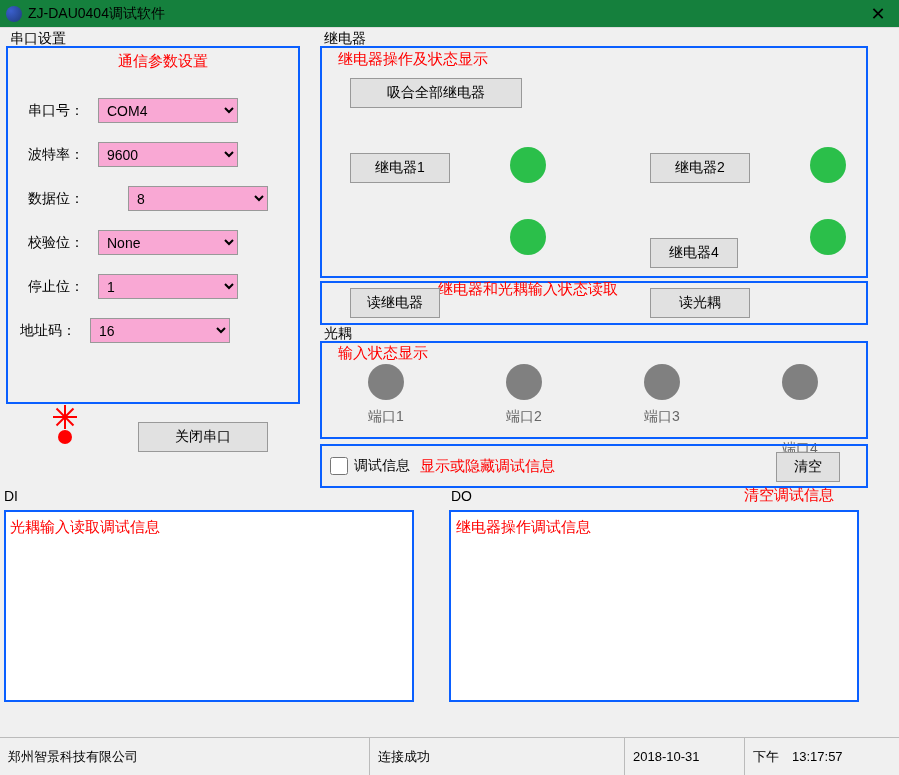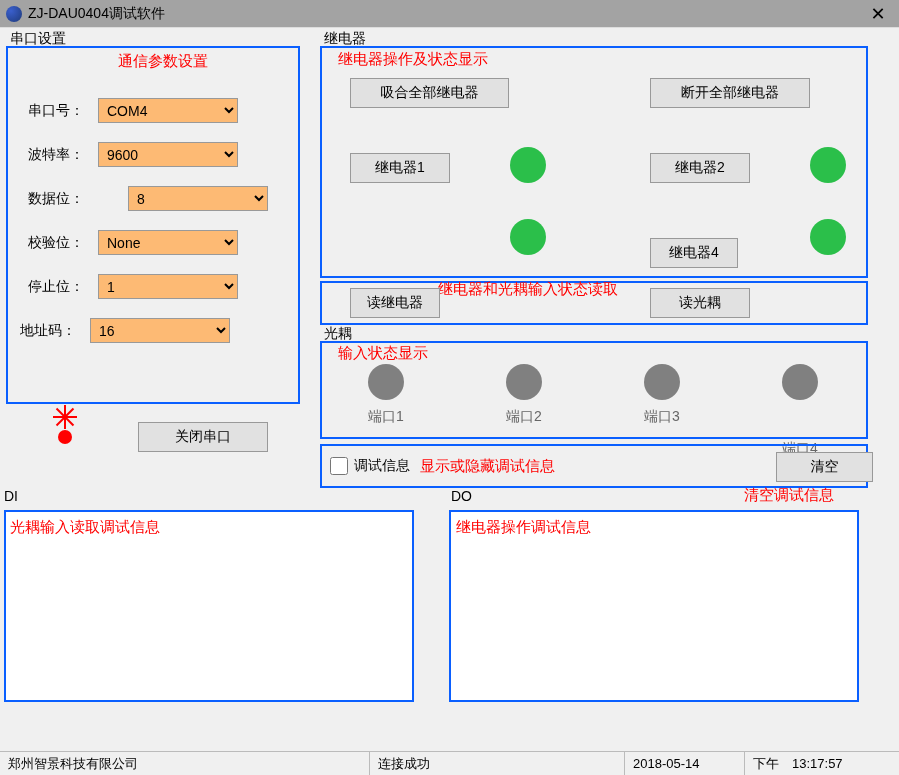--- a/index.html
+++ b/index.html
@@ -7,21 +7,21 @@
   font-family: "Microsoft YaHei", "SimSun", sans-serif;
   font-size: 14px;
   background: #f0f0f0;
   width: 899px;
   height: 775px;
   overflow: hidden;
   position: relative;
 }
 .titlebar {
   height: 28px;
-  background: #a3a3a3;
+  background: #15803d;
   display: flex;
   align-items: center;
   padding: 0 6px;
   border-bottom: 1px solid #ddd;
 }
 .titlebar .logo {
   width: 16px; height: 16px;
   border-radius: 50%;
   background: radial-gradient(circle at 30% 30%, #3a5fcd, #1e3a7a);
   margin-right: 6px;
@@ -57,21 +57,21 @@
 .row {
   position: absolute;
   display: flex;
   align-items: center;
   gap: 10px;
 }
 .row label { width: 60px; }
 select.combo {
   width: 140px;
   height: 25px;
-  background: #fdba74;
+  background: #f9a8d4;
   border: 1px solid #999;
   font-size: 14px;
   padding: 0 4px;
 }
 .btn {
   background: #e1e1e1;
   border: 1px solid #999;
   height: 30px;
   font-size: 14px;
   cursor: pointer;
@@ -105,21 +105,21 @@
 .textbox {
   background:#fff;
   border:1px solid #999;
   padding:4px;
   position:absolute;
 }
 .statusbar {
   position:absolute;
   left:0; bottom:0;
   width:100%;
-  height:24px;
+  height:38px;
   border-top:1px solid #bbb;
   display:flex;
   align-items:center;
   font-size:13px;
   background:#f0f0f0;
 }
 .statusbar .cell {
   padding:0 8px;
   border-right:1px solid #bbb;
   height:100%;
@@ -182,22 +182,21 @@
     <div class="ray" style="transform:translate(-50%,-20px) rotate(225deg)"></div>
     <div class="ray" style="transform:translate(-50%,-20px) rotate(270deg)"></div>
     <div class="ray" style="transform:translate(-50%,-20px) rotate(315deg)"></div>
   </div>
   <button class="btn" style="position:absolute; left:138px; top:394px; width:130px;">关闭串口</button>
 
   <div class="fieldset-label" style="left:320px; top:2px;">继电器</div>
   <div class="blue-box" style="left:320px; top:18px; width:548px; height:232px;"></div>
   <div class="annot" style="left:338px; top:22px;">继电器操作及状态显示</div>
 
-  <button class="btn" style="position:absolute; left:350px; top:50px; width:159px;">吸合全部继电器</button>
-  <button class="btn" style="position:absolute; left:650px; top:50px; width:160px;">断开全部继电器</button>
+  <button class="btn" style="position:absolute; left:350px; top:50px; width:172px;">吸合全部继电器</button>
 
   <button class="btn" style="position:absolute; left:350px; top:125px; width:100px;">继电器1</button>
   <span class="dot-green" style="position:absolute; left:510px; top:119px;"></span>
   <button class="btn" style="position:absolute; left:650px; top:125px; width:100px;">继电器2</button>
   <span class="dot-green" style="position:absolute; left:810px; top:119px;"></span>
 
   <span class="dot-green" style="position:absolute; left:510px; top:191px;"></span>
   <button class="btn" style="position:absolute; left:650px; top:210px; width:88px;">继电器4</button>
   <span class="dot-green" style="position:absolute; left:810px; top:191px;"></span>
 
@@ -216,33 +215,33 @@
   <span class="port-label" style="left:506px; top:380px;">端口2</span>
   <span class="dot-grey" style="position:absolute; left:644px; top:336px;"></span>
   <span class="port-label" style="left:644px; top:380px;">端口3</span>
   <span class="dot-grey" style="position:absolute; left:782px; top:336px;"></span>
   <span class="port-label" style="left:782px; top:380px;margin-top:32px;">端口4</span>
 
   <div class="blue-box" style="left:320px; top:416px; width:548px; height:44px;"></div>
   <input type="checkbox" class="chk" style="position: absolute; left: 330px; top: 429px;">
   <span style="position:absolute; left:354px; top:429px;">调试信息</span>
   <span class="annot" style="left:420px; top:429px;">显示或隐藏调试信息</span>
-  <button class="btn" style="position:absolute; left:776px; top:424px; width:97px;">清空</button>
+  <button class="btn" style="position:absolute; left:776px; top:424px; width:64px;">清空</button>
   <span class="annot" style="left:744px; top:458px;">清空调试信息</span>
 
   <div class="fieldset-label" style="left:0px; top:460px;">DI</div>
   <div class="textbox" style="left:4px; top:482px; width:410px; height:192px;"></div>
   <div class="blue-box" style="left:4px; top:482px; width:410px; height:192px; pointer-events:none;"></div>
   <span class="annot" style="left:10px; top:490px;">光耦输入读取调试信息</span>
 
   <div class="fieldset-label" style="left:447px; top:460px;">DO</div>
   <div class="textbox" style="left:449px; top:482px; width:410px; height:192px;"></div>
   <div class="blue-box" style="left:449px; top:482px; width:410px; height:192px; pointer-events:none;"></div>
   <span class="annot" style="left:456px; top:490px;">继电器操作调试信息</span>
 
 </div>
 
 <div class="statusbar">
   <div class="cell" style="width:370px;">郑州智景科技有限公司</div>
   <div class="cell" style="width:255px;">连接成功</div>
-  <div class="cell" style="width:120px;">2018-05-14</div>
+  <div class="cell" style="width:120px;">2018-10-31</div>
   <div class="cell" style="flex:1; border-right:none;">下午　13:17:57</div>
 </div>
 
 </body></html>

